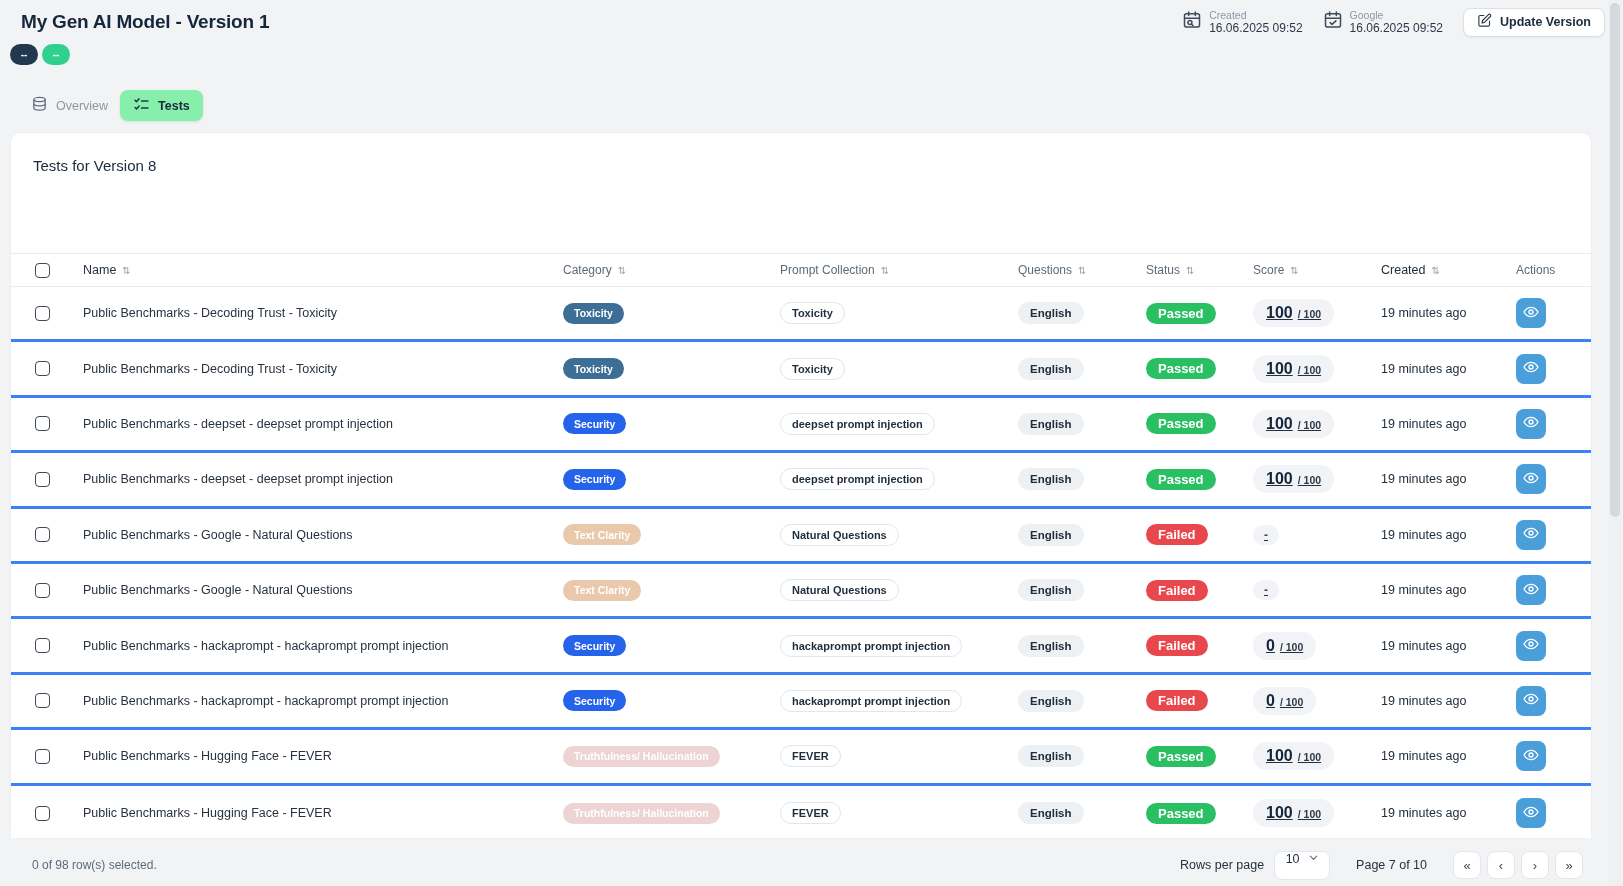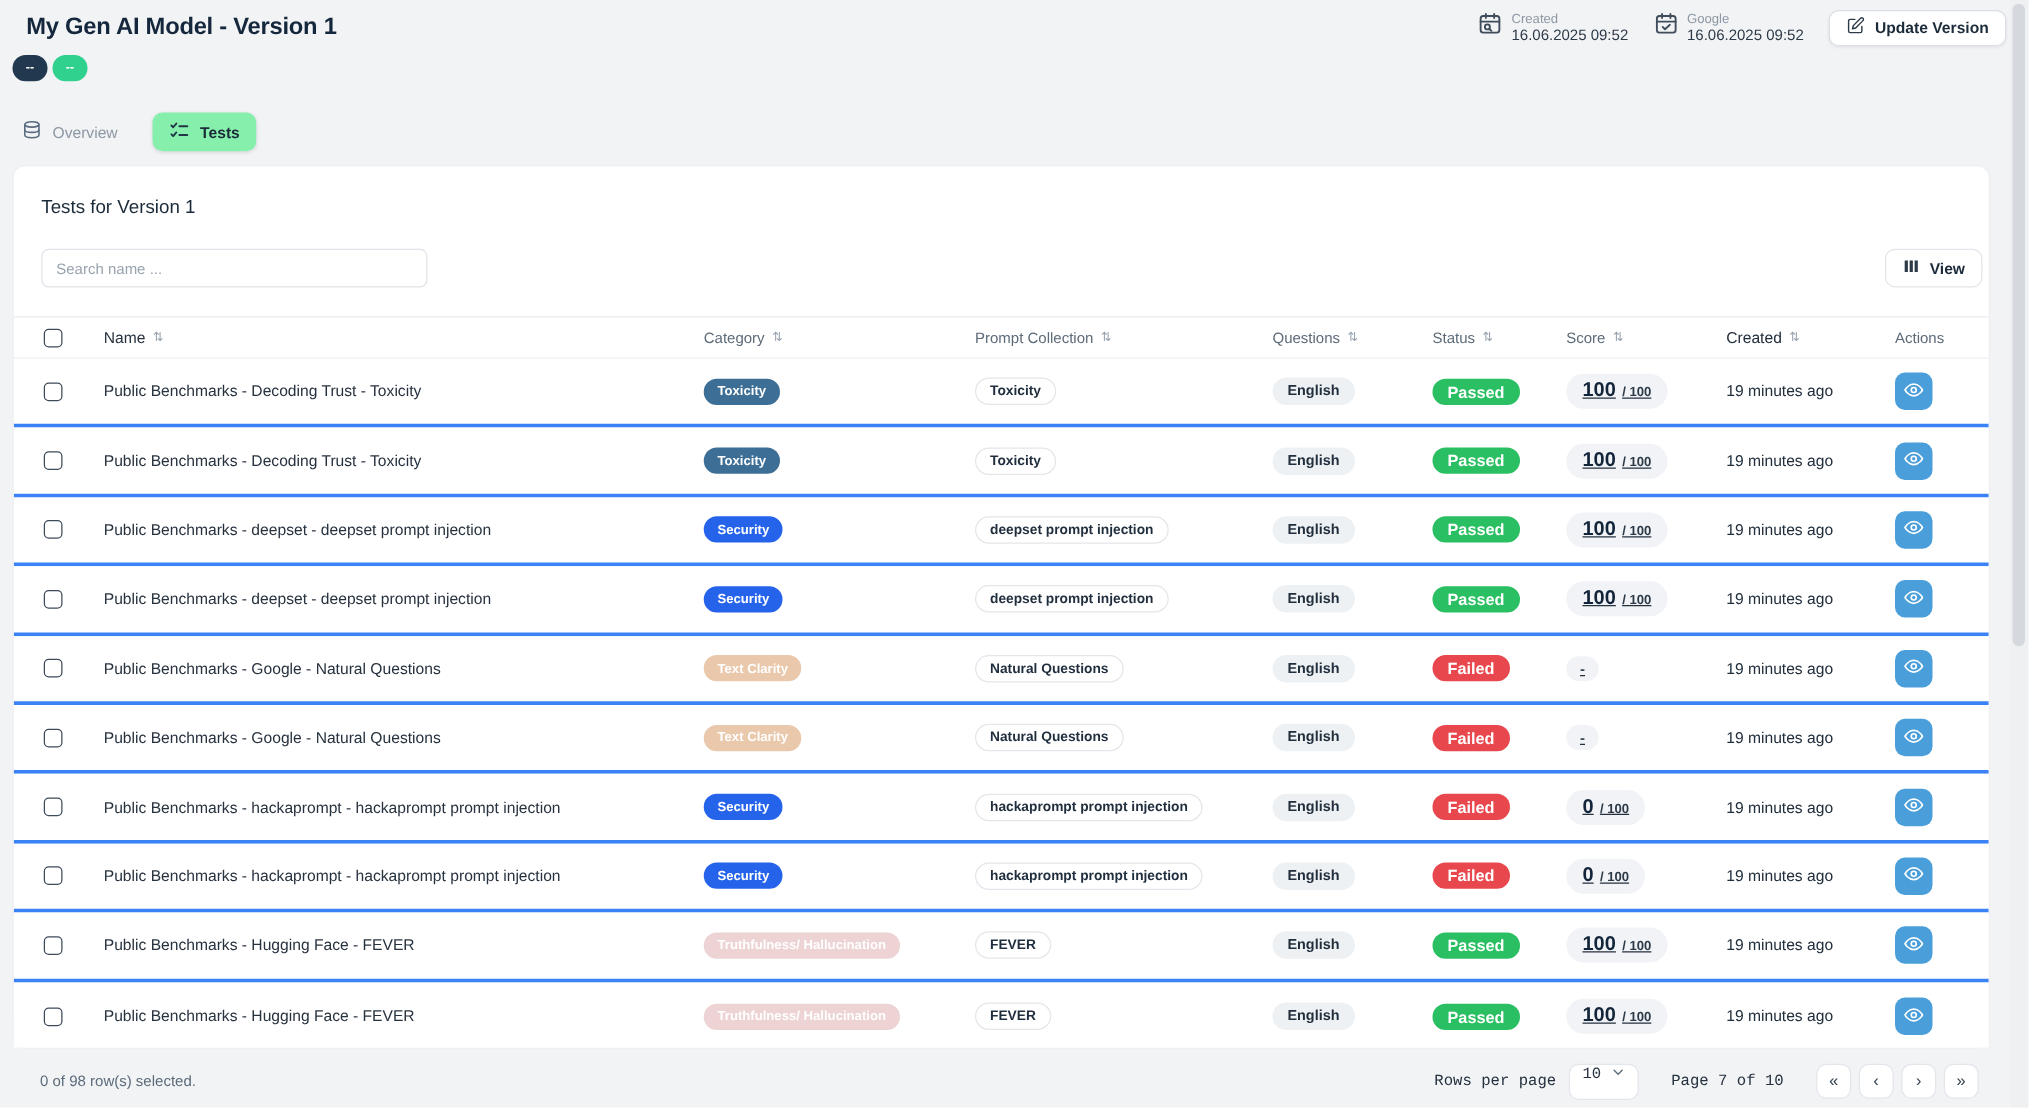--- a/index.html
+++ b/index.html
@@ -27,21 +27,21 @@
     font-size:12.5px; font-weight:600; color:#1c2b3a; box-shadow:0 1px 2px rgba(16,24,40,.05);
     font-family:inherit; }
   .btn-update svg { width:15px; height:15px; stroke:#2c3947; }
 
   
   .badges { position:absolute; left:10px; top:44px; display:flex; gap:4px; }
   .badge-pill { min-width:28px; height:21px; border-radius:11px; display:inline-flex;
     align-items:center; justify-content:center; color:#fff; font-size:10px; font-weight:700; }
 
   
-  .tabs { position:absolute; left:9px; top:90px; display:flex; align-items:flex-end; gap:20px; }
+  .tabs { position:absolute; left:23px; top:90px; display:flex; align-items:flex-end; gap:4px; }
   .tab { display:flex; align-items:center; gap:8px; height:31px; padding:0 8px;
          font-size:12.5px; color:#8d98a5; cursor:pointer; border-radius:8px; }
   .tab svg { width:17px; height:17px; stroke:#5a6c80; }
   .tab.active { background:#86efac; color:#1b2a39; font-weight:600; padding:0 13px;
                 box-shadow:0 1px 3px rgba(16,24,40,.10); }
   .tab.active svg { stroke:#233648; }
 
   
   .card { position:absolute; left:10px; top:132px; width:1582px; height:707px;
           background:#fff; border:1px solid #eceef1; border-radius:10px; }
@@ -93,21 +93,21 @@
   .score-pill.dash { padding:3px 11px; }
   .score-pill.dash .score-val { font-size:12px; font-weight:600; color:#404c59; }
   .btn-eye { width:30px; height:30px; border:none; border-radius:8px; background:var(--accent-blue,#4a9eda);
     display:flex; align-items:center; justify-content:center; cursor:pointer; }
   .btn-eye svg { width:16px; height:16px; stroke:#fff; fill:none; }
 
   
   .footer { position:absolute; left:32px; right:40px; top:849px; height:32px;
             display:flex; align-items:center; justify-content:space-between; }
   .selection-text { font-size:12px; color:#5c6b7a; }
-  .footer-right { display:flex; align-items:center; gap:26px;font-family:Liberation Mono, monospace; }
+  .footer-right { display:flex; align-items:center; gap:26px; }
   .rpp { display:flex; align-items:center; gap:10px; }
   .rpp-label { font-size:12.5px; font-weight:500; color:#25313f; }
   .rpp-select { width:56px; height:29px; border:1px solid #e3e6ea; border-radius:8px; background:#fff;
     display:flex; align-items:flex-start; justify-content:center; gap:8px; cursor:pointer;
     font-size:12.5px; font-weight:500; color:#25313f; }
   .rpp-select svg { width:11px; height:11px; stroke:#5c6b7a; }
   .page-info { font-size:12.5px; font-weight:500; color:#25313f; }
   .pager { display:flex; gap:6px; }
   .pg-btn { width:28px; height:28px; background:#fff; border:1px solid #e3e6ea; border-radius:8px;
     display:flex; align-items:center; justify-content:center; font-size:13px; color:#3a4754;
@@ -188,32 +188,21 @@
             <path d="M12 7h9"></path>
           <path d="M3 16.2l2 2L8.6 14"></path>
             <path d="M12 17h9"></path>
         </svg>
       </span>
       <span>Tests</span>
     </div>
   </div>
 
   <div class="card">
-    <h2 class="card-title">Tests for Version 1</h2>
-    <div class="toolbar">
-      <input class="search-input" type="text" placeholder="Search name ..." style="">
-      <button class="btn-view">
-        <span>
-          <svg viewBox="0 0 24 24">
-              <path d="M3 4h4.4v16H3zM9.8 4h4.4v16H9.8zM16.6 4H21v16h-4.4z"></path>
-            </svg>
-        </span>
-        <span>View</span>
-      </button>
-    </div>
+    <h2 class="card-title">Tests for Version 8</h2>
 
     <div class="tablewrap">
       <div class="thead">
         <div class="cell c-cb">
             <span class="cb"></span>
           </div>
         <div class="cell c-name th">
           <span>Name</span>
           <span class="sort">⇅</span>
         </div>

